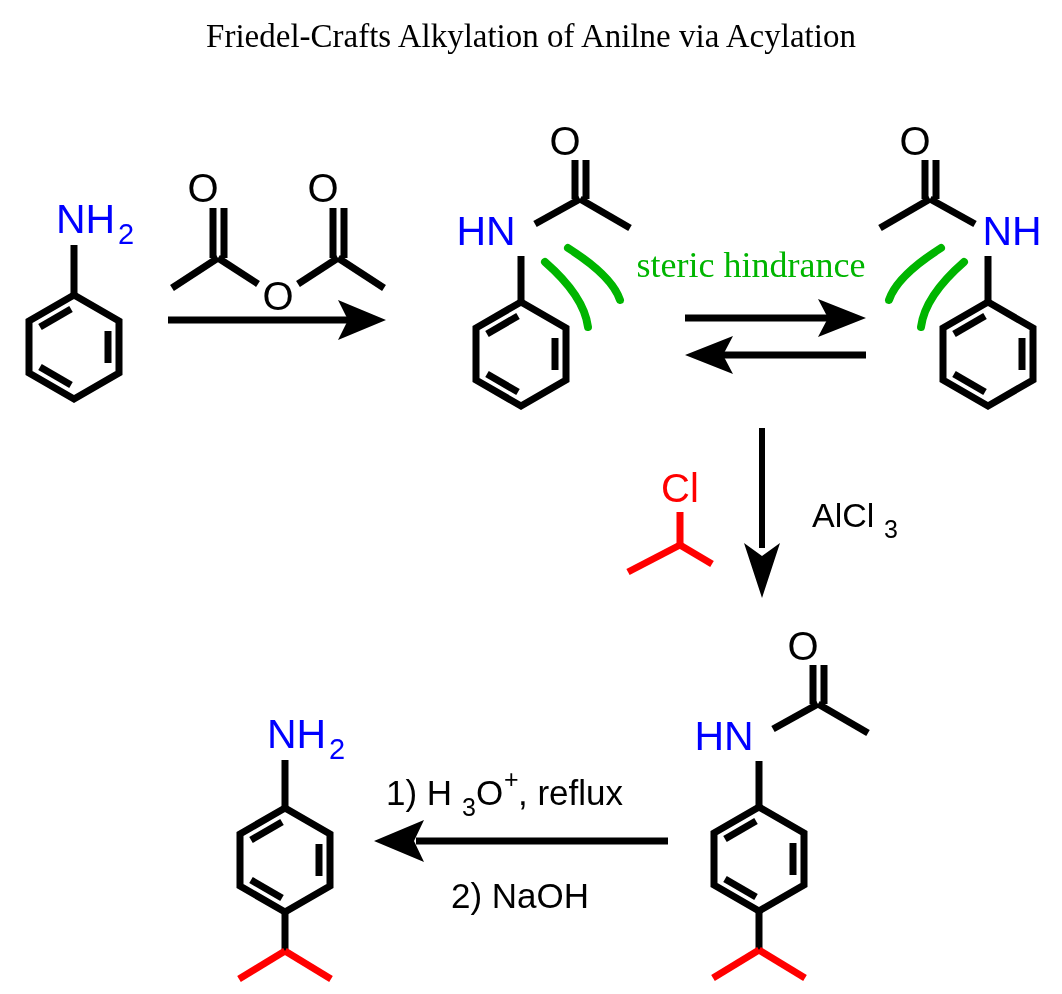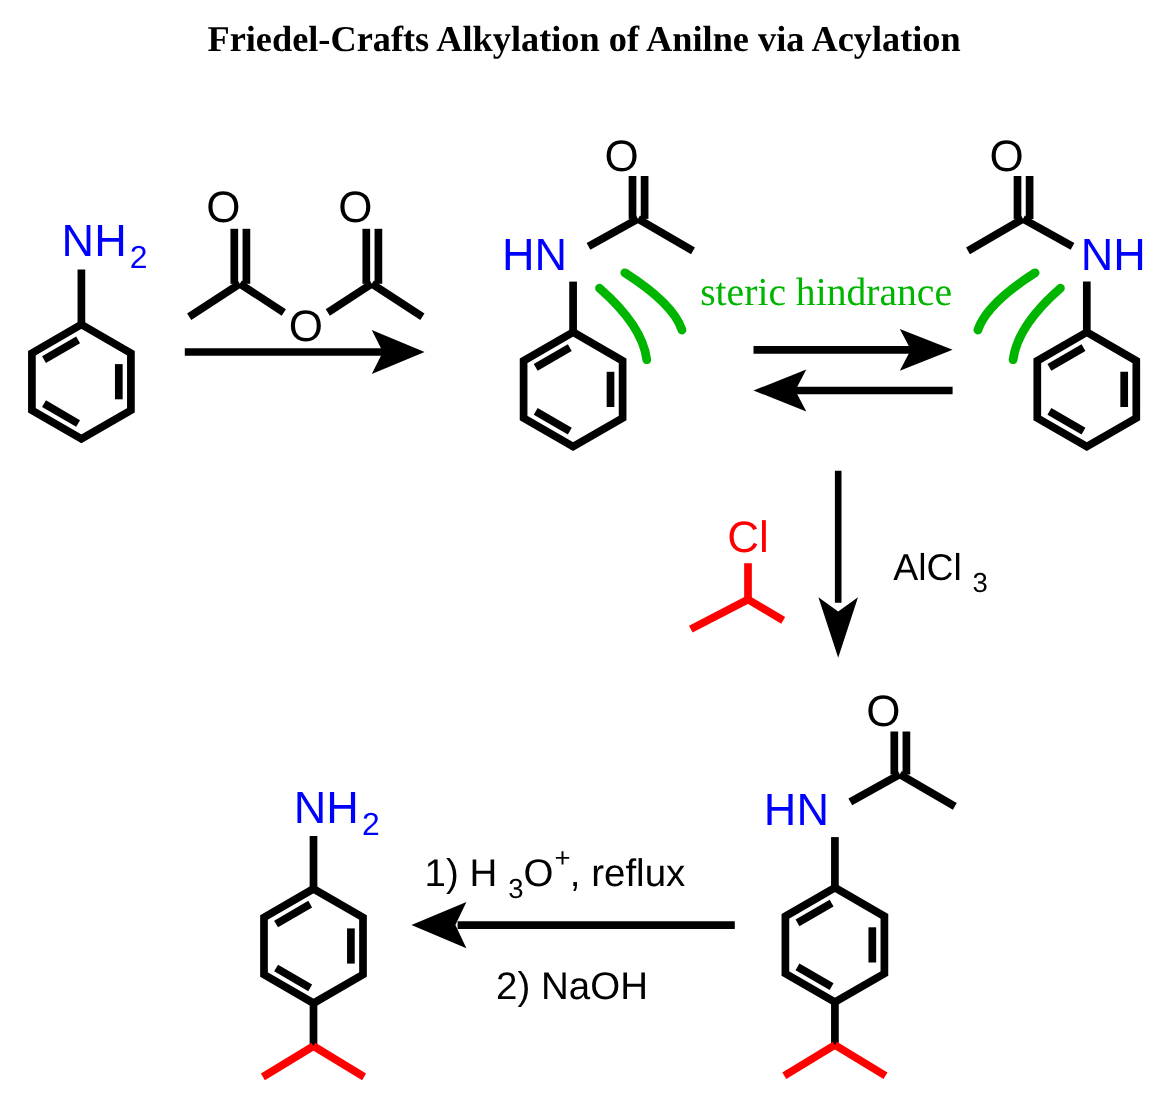--- a/index.html
+++ b/index.html
@@ -21,21 +21,21 @@
     width: 1062px;
     height: 994px;
   }
   .scheme-title {
     position: absolute;
     left: 0;
     top: 18px;
     width: 1062px;
     text-align: center;
     font-family: "Liberation Serif", "DejaVu Serif", serif;
-    font-weight: bold;
+    font-weight: normal;
     font-size: 33px;
     color: #000000;
     letter-spacing: 0px;
     white-space: nowrap;
   }
   svg.scheme-canvas {
     position: absolute;
     left: 0;
     top: 0;
     width: 1062px;

